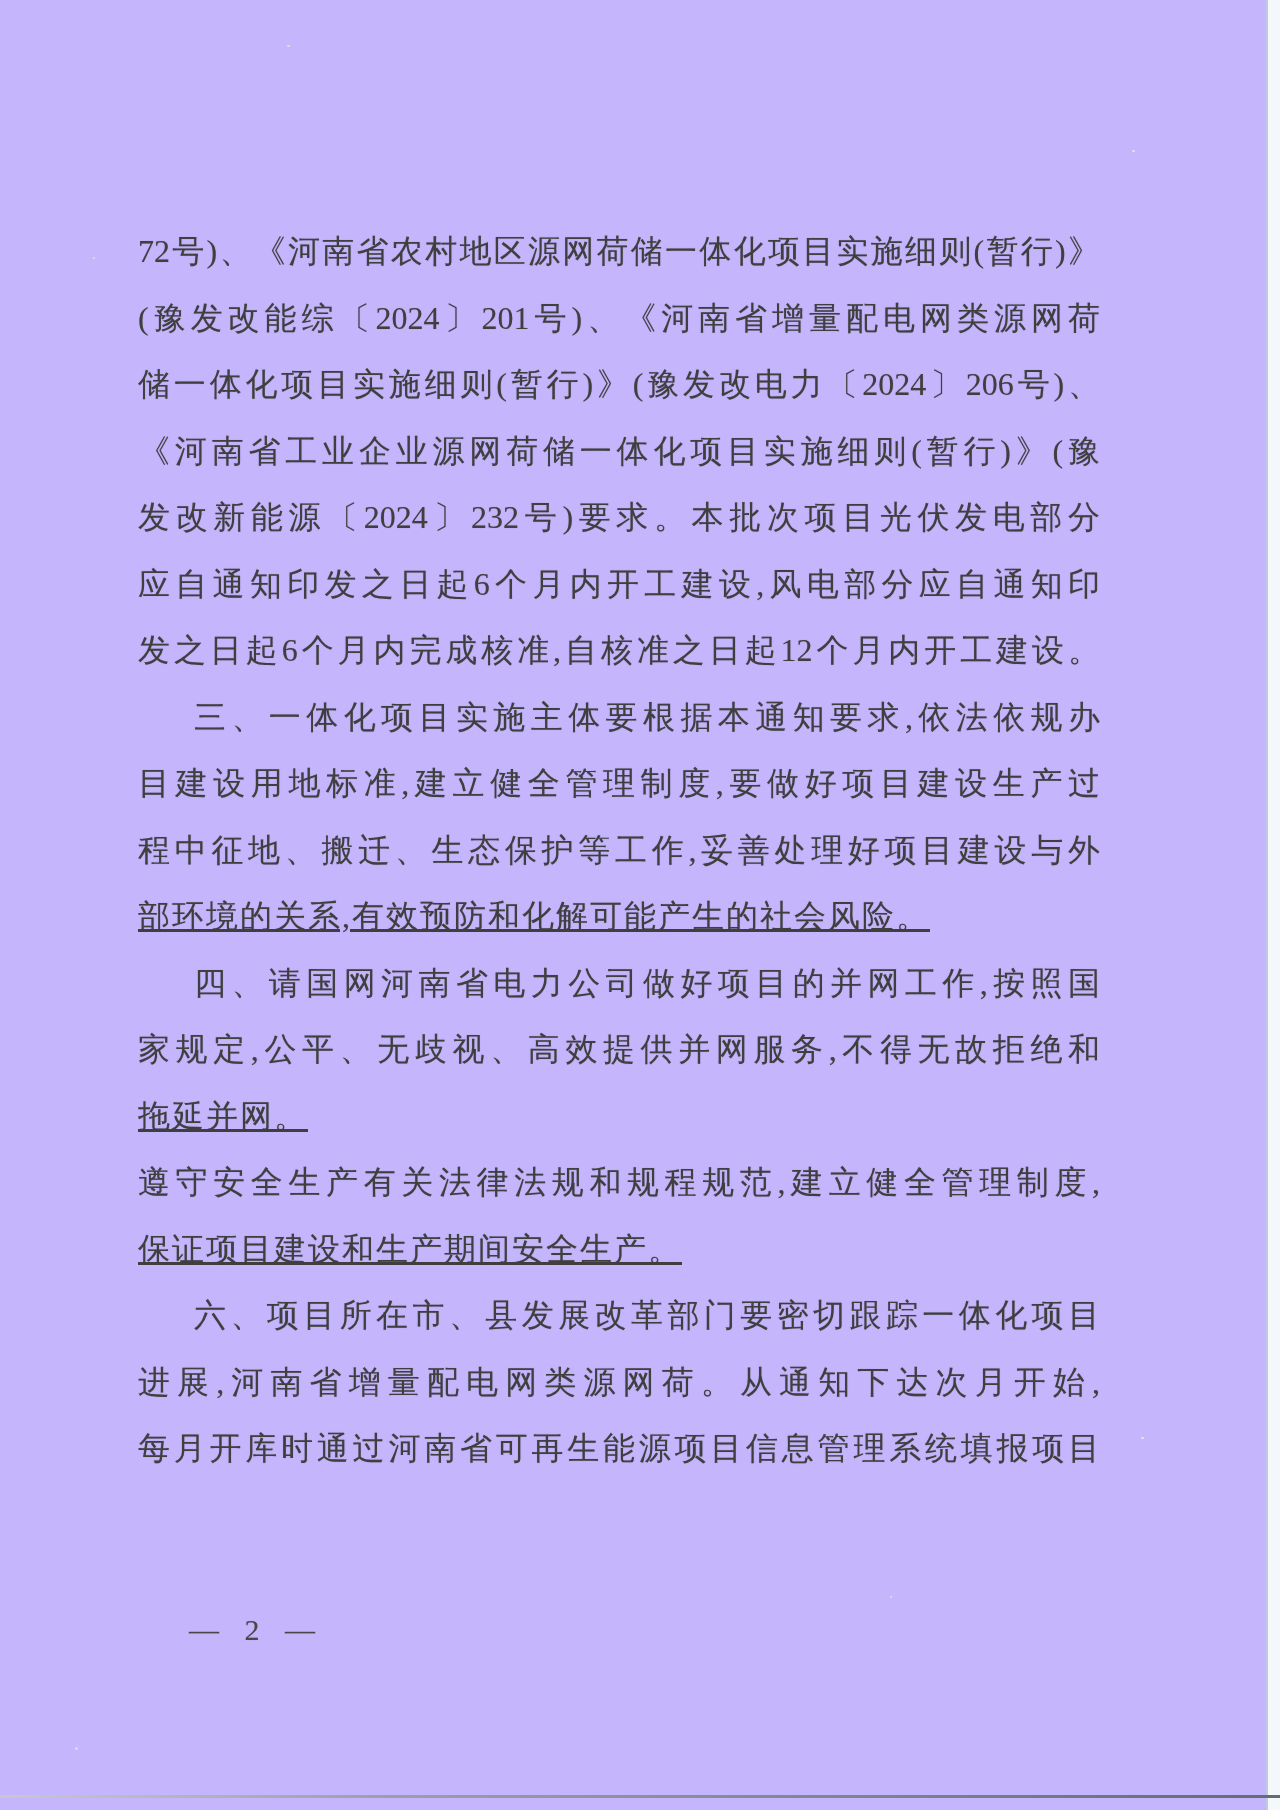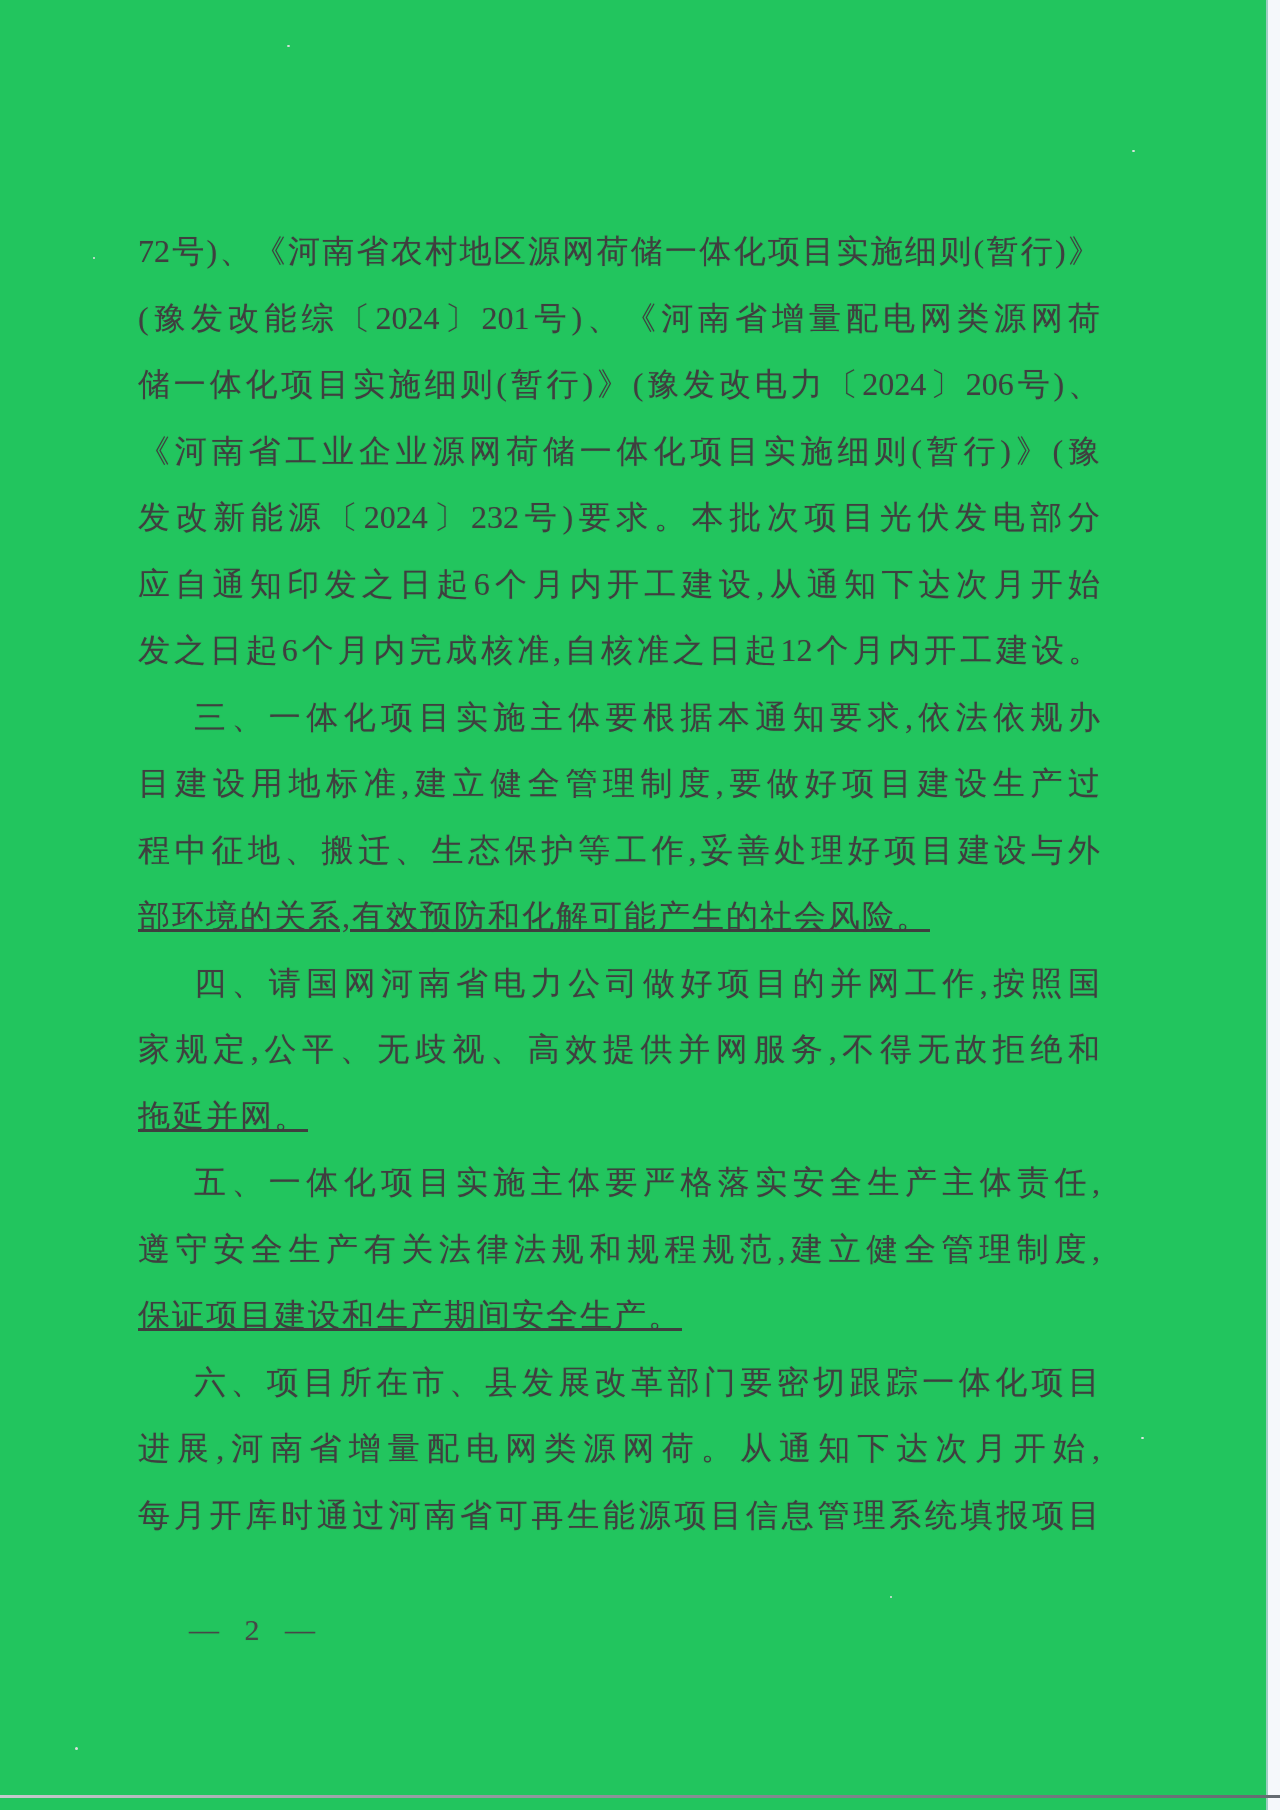--- a/index.html
+++ b/index.html
@@ -10,21 +10,21 @@
     width: 1280px;
     height: 1810px;
     position: relative;
     background: #fcfcfc;
     overflow: hidden;
     font-family: "Liberation Serif", "DejaVu Serif", serif;
   }
   .page {
     position: absolute;
     inset: 0;
-    background: #22c55e;
+    background: #c4b5fd;
   }
   
   .textblock {
     position: absolute;
     left: 138px;
     top: 218px;
     width: 962px;
     color: #3f3f3f;
     font-size: 32px;
     text-shadow: 0 0 1px rgba(70,70,70,0.35);
@@ -101,36 +101,35 @@
 
 <div class="page">
 
   <div class="textblock" id="textblock">
       <div class="paragraph">
         <div class="line">72号)、《河南省农村地区源网荷储一体化项目实施细则(暂行)》</div>
         <div class="line">(豫发改能综〔2024〕201号)、《河南省增量配电网类源网荷</div>
         <div class="line">储一体化项目实施细则(暂行)》(豫发改电力〔2024〕206号)、</div>
         <div class="line">《河南省工业企业源网荷储一体化项目实施细则(暂行)》(豫</div>
         <div class="line">发改新能源〔2024〕232号)要求。本批次项目光伏发电部分</div>
-        <div class="line">应自通知印发之日起6个月内开工建设,从通知下达次月开始</div>
+        <div class="line">应自通知印发之日起6个月内开工建设,风电部分应自通知印</div>
         <div class="line">发之日起6个月内完成核准,自核准之日起12个月内开工建设。</div>
       </div>
       <div class="paragraph">
         <div class="line indent">三、一体化项目实施主体要根据本通知要求,依法依规办</div>
         <div class="line">目建设用地标准,建立健全管理制度,要做好项目建设生产过</div>
         <div class="line">程中征地、搬迁、生态保护等工作,妥善处理好项目建设与外</div>
         <div class="line end">部环境的关系,有效预防和化解可能产生的社会风险。</div>
       </div>
       <div class="paragraph">
         <div class="line indent">四、请国网河南省电力公司做好项目的并网工作,按照国</div>
         <div class="line">家规定,公平、无歧视、高效提供并网服务,不得无故拒绝和</div>
         <div class="line end">拖延并网。</div>
       </div>
       <div class="paragraph">
-        <div class="line indent">五、一体化项目实施主体要严格落实安全生产主体责任,</div>
         <div class="line">遵守安全生产有关法律法规和规程规范,建立健全管理制度,</div>
         <div class="line end">保证项目建设和生产期间安全生产。</div>
       </div>
       <div class="paragraph">
         <div class="line indent">六、项目所在市、县发展改革部门要密切跟踪一体化项目</div>
         <div class="line">进展,河南省增量配电网类源网荷。从通知下达次月开始,</div>
         <div class="line">每月开库时通过河南省可再生能源项目信息管理系统填报项目</div>
       </div>
     </div>
 

